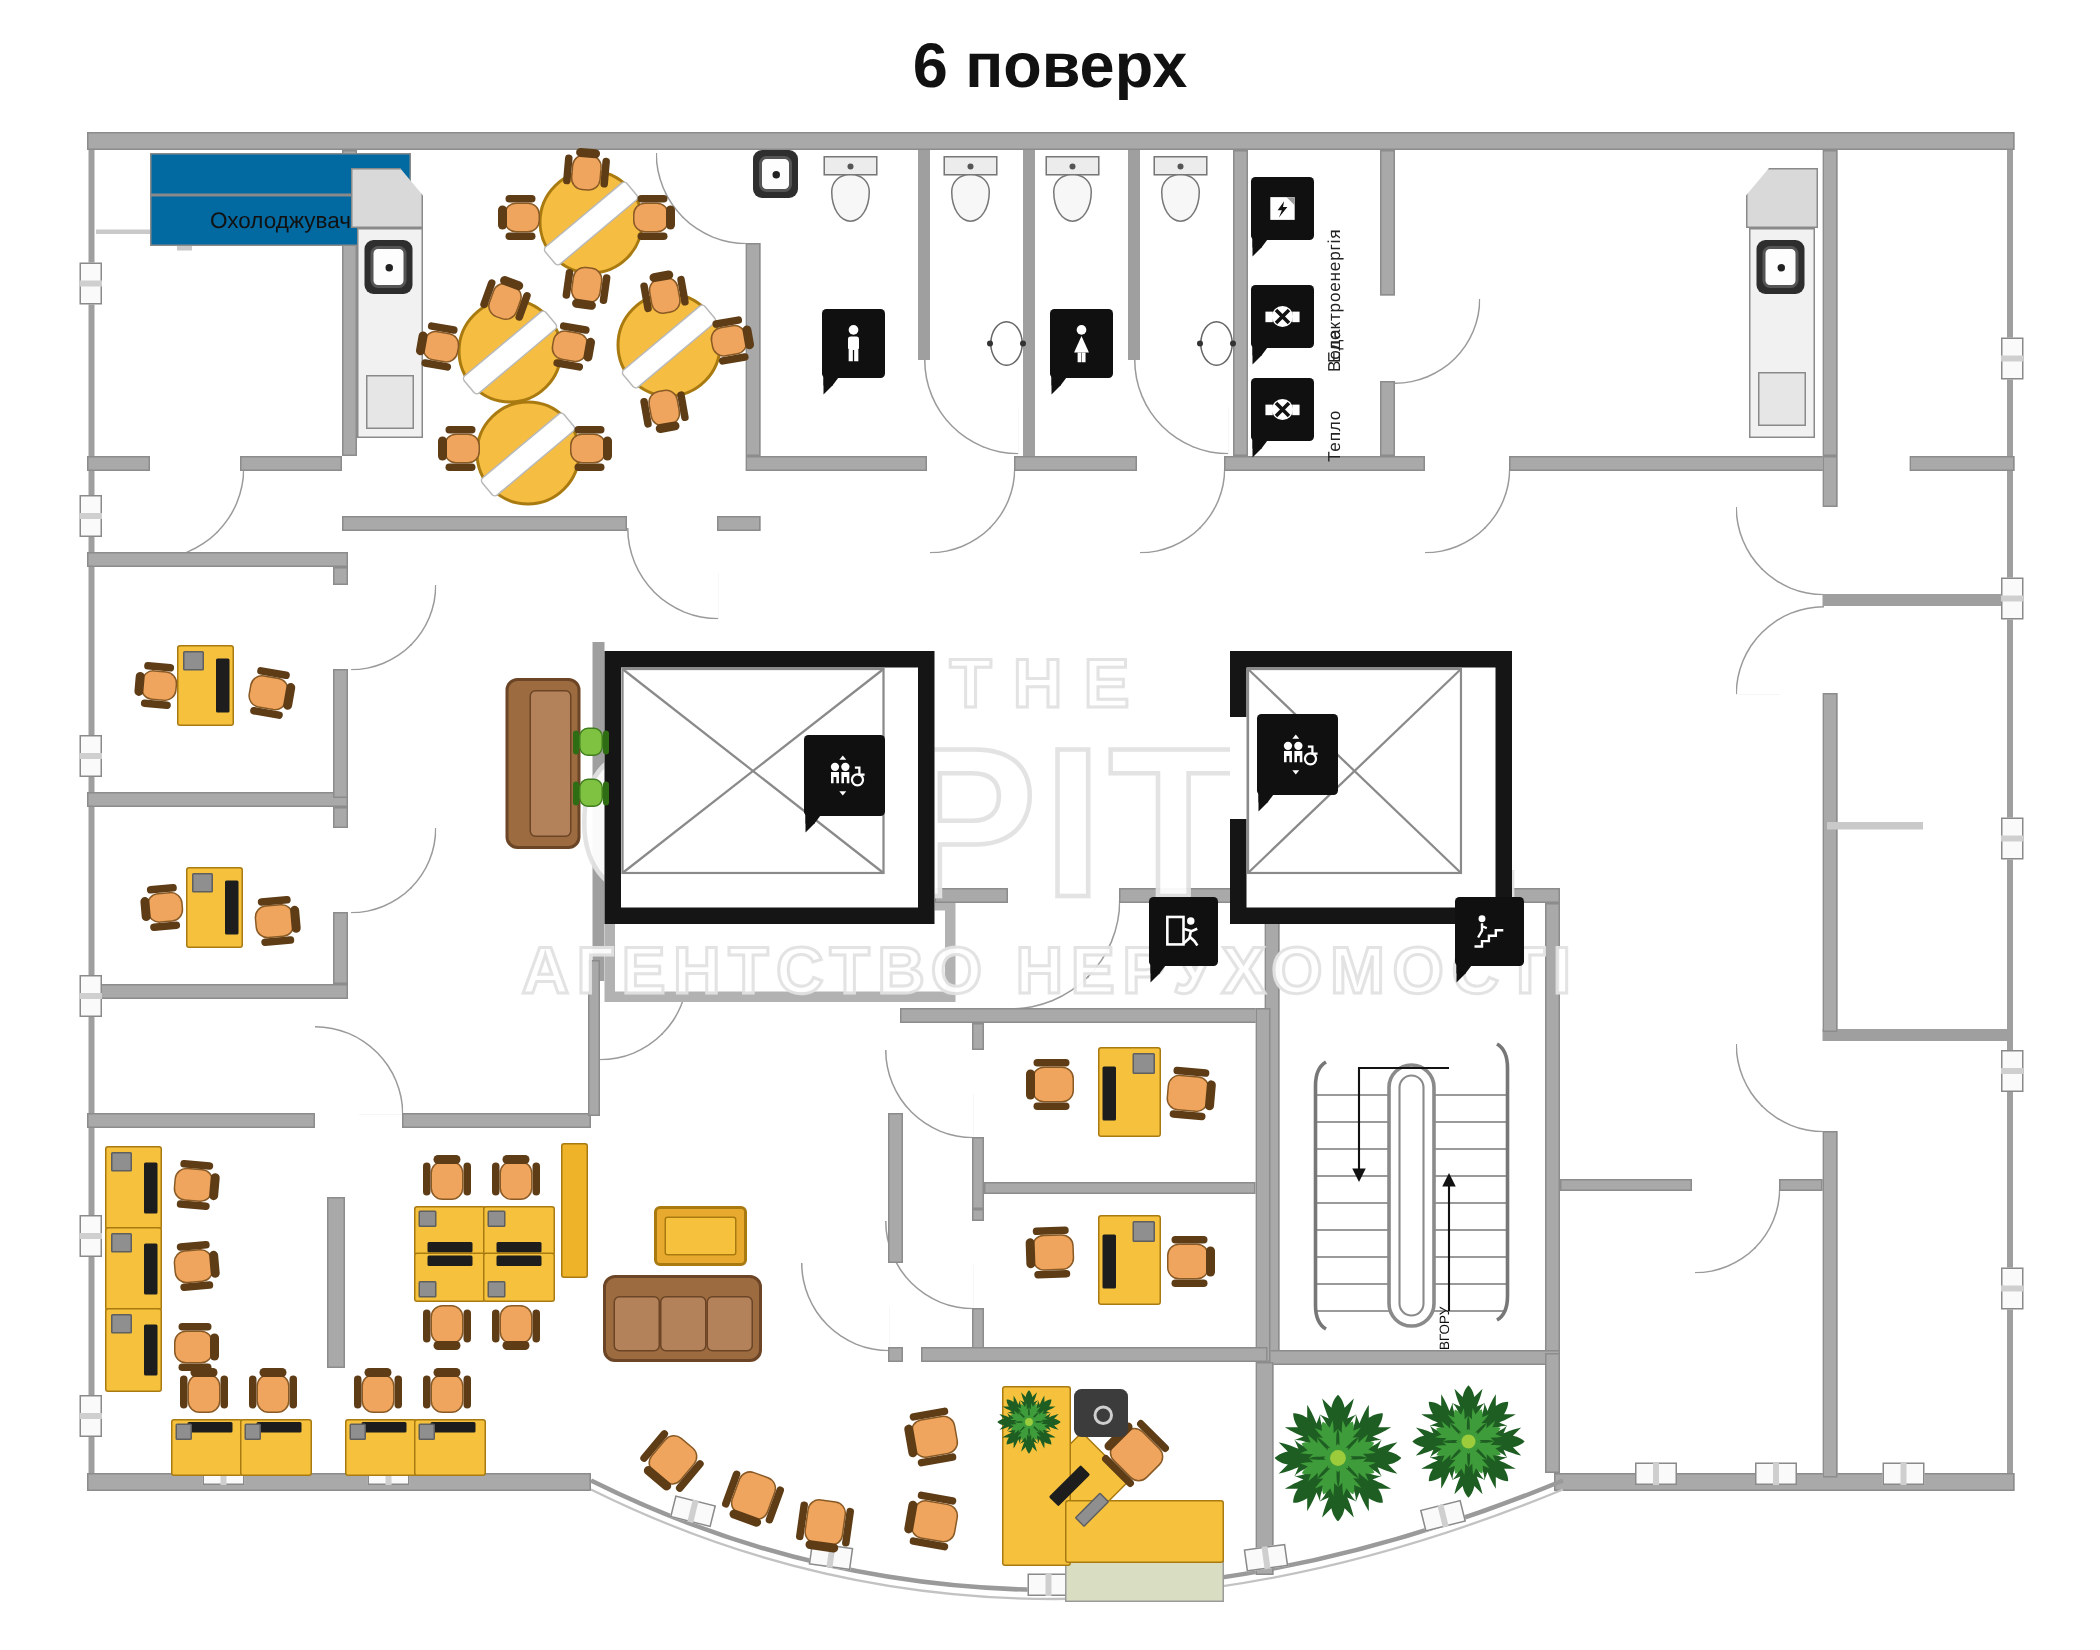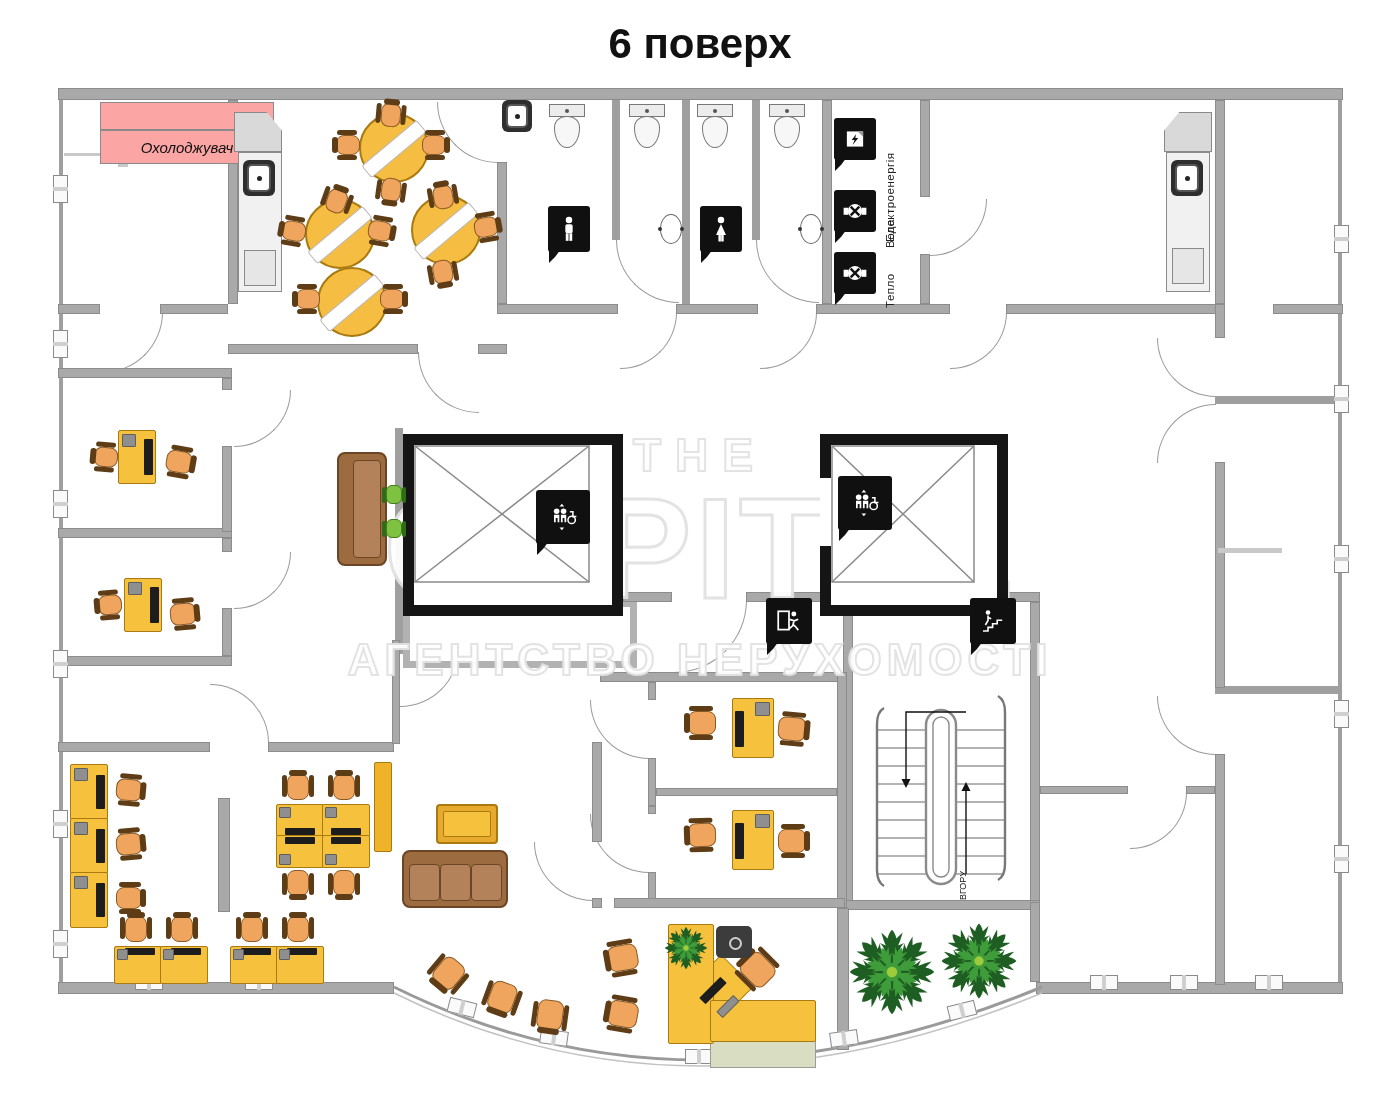--- a/index.html
+++ b/index.html
@@ -51,27 +51,27 @@
   .sinko::before{content:"";position:absolute;left:-3px;top:50%;width:4px;height:4px;margin-top:-2px;background:#333;border-radius:50%;}
   .sinko::after{content:"";position:absolute;right:-3px;top:50%;width:4px;height:4px;margin-top:-2px;background:#333;border-radius:50%;}
   .tank{position:absolute;background:#ececec;border:1.5px solid #777;z-index:12;}
   .tank::after{content:"";position:absolute;left:50%;top:50%;width:4px;height:4px;margin:-2px;background:#555;border-radius:50%;}
   .bowl{position:absolute;background:#f7f7f7;border:1.5px solid #777;z-index:12;border-radius:46% 46% 50% 50% / 36% 36% 62% 62%;}
   .safe{position:absolute;background:#3c3c3c;border-radius:5px;z-index:13;}
   .safe::after{content:"";position:absolute;left:50%;top:50%;width:9px;height:9px;margin:-5px;border:2px solid #cfcfcf;border-radius:50%;}
   .shelf{position:absolute;background:#d9ddc2;border:1.5px solid #9a9a9a;z-index:11;}
   .vlabel{position:absolute;z-index:13;writing-mode:vertical-rl;transform:rotate(180deg);
     font-size:11.5px;color:#222;letter-spacing:0.5px;white-space:nowrap;}
-  .cooler{position:absolute;background:#fca5a5;border:1.5px solid #8a8a8a;z-index:11;font-style:italic;}
+  .cooler{position:absolute;background:#0369a1;border:1.5px solid #8a8a8a;z-index:11;}
   .ttl{position:absolute;left:320px;top:20px;width:760px;text-align:center;font-size:42px;font-weight:bold;color:#111;z-index:20;}
   .wm{position:absolute;left:310px;top:428px;width:780px;text-align:center;z-index:9;pointer-events:none;opacity:.95;}
   .wm div{color:#ffffff;-webkit-text-stroke:2px #e2e2e2;text-shadow:0 0 1px #ececec;font-weight:800;}
   .wm .l1{font-size:46px;letter-spacing:14px;}
   .wm .l2{font-size:142px;line-height:.95;letter-spacing:4px;-webkit-text-stroke:3px #e2e2e2;}
-  .wm .l3{font-size:44px;letter-spacing:5px;margin-top:18px;}
+  .wm .l3{font-size:44px;letter-spacing:5px;margin-top:6px;}
   .vgl{position:absolute;z-index:13;font-size:9px;color:#111;transform:rotate(-90deg);transform-origin:left top;white-space:nowrap;}
 </style>
 </head>
 <body>
 
 <div id="plan">
 
   <svg width="0" height="0" class="abs" aria-hidden="true">
     <defs>
       <path id="frond" d="M0,3 C3,-6 5,-14 8,-16 L4,-15 C8,-24 10,-30 14,-33 L7,-30 C10,-37 11,-41 12,-45 L5,-38 C4,-43 2,-46 0,-48 C-2,-46 -4,-43 -5,-38 L-12,-45 C-11,-41 -10,-37 -7,-30 L-14,-33 C-10,-30 -8,-24 -4,-15 L-8,-16 C-5,-14 -3,-6 0,3 Z"></path>

